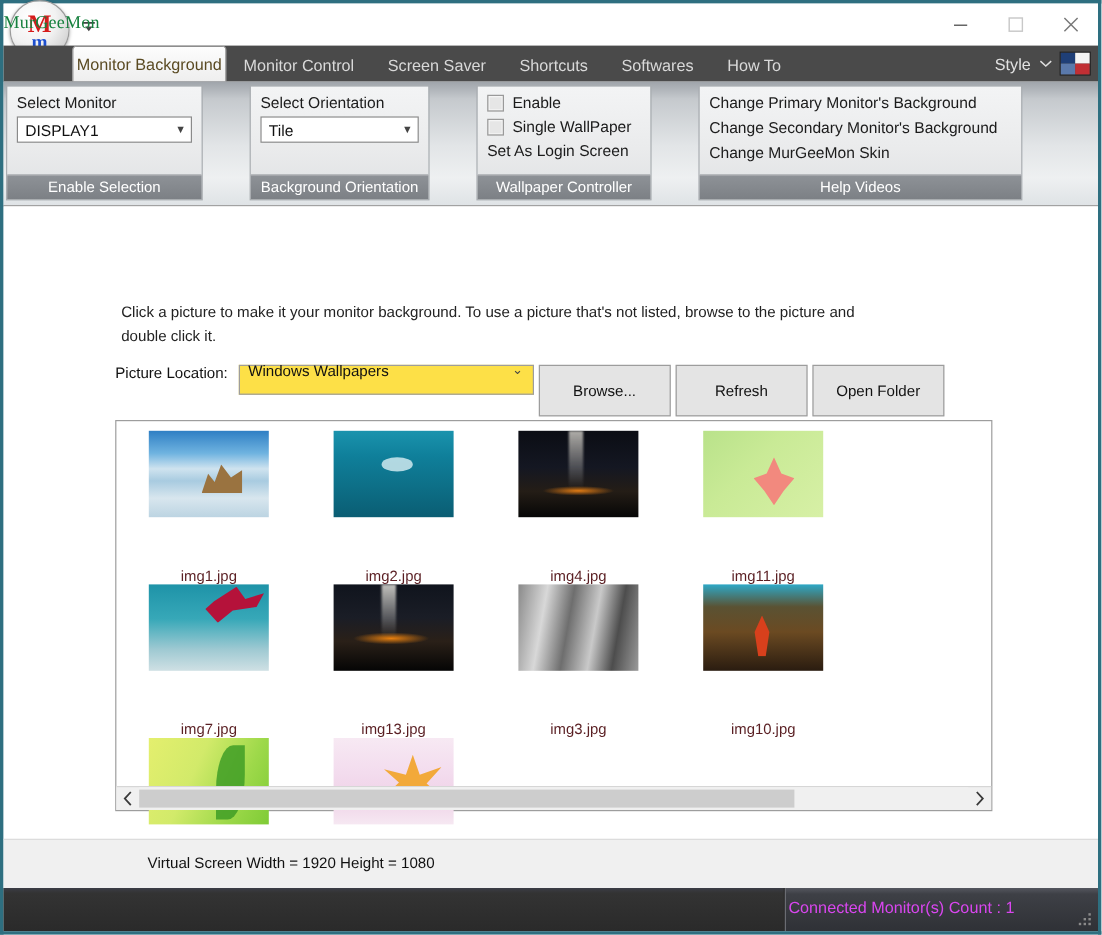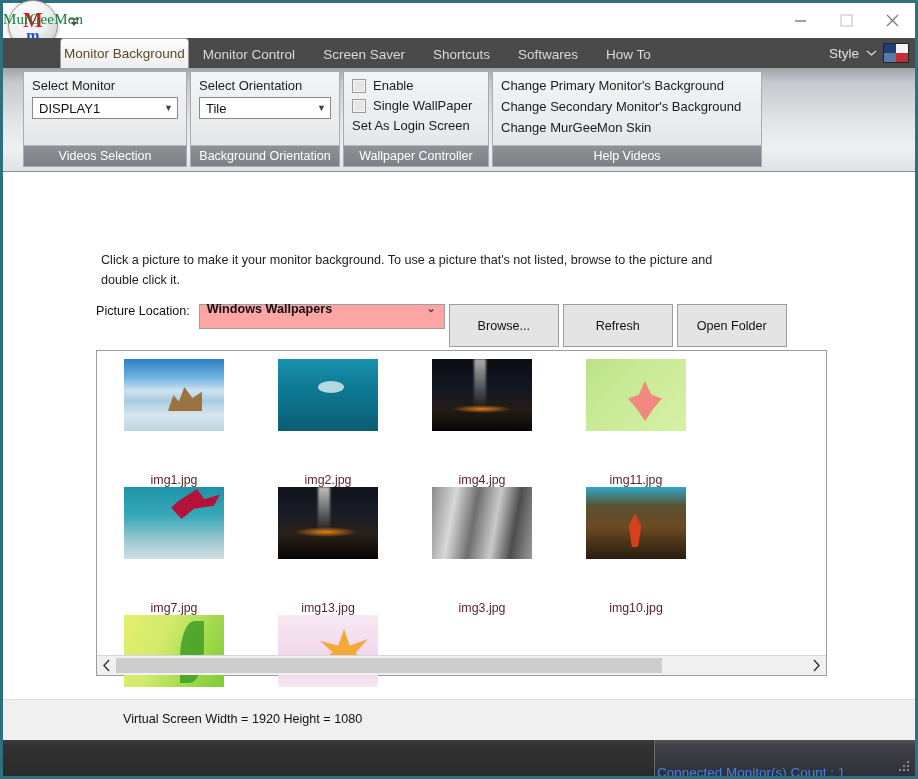--- a/index.html
+++ b/index.html
@@ -58,21 +58,21 @@
   .style-swatch{width:24px;height:18px;display:grid;grid-template-columns:1fr 1fr;grid-template-rows:1fr 1fr;border:1px solid #222;}
   .style-swatch i{display:block;}
 
   
   .ribbon{
     position:absolute;left:3px;right:3px;top:68px;height:104px;
     background:linear-gradient(to bottom,#9fa4aa 0%,#c5c9cd 14%,#e2e5e7 52%,#eef0f1 78%,#dfe3e6 100%);
     border-bottom:1px solid #8d8d8d;
     box-sizing:border-box;
   }
-  .ribbon-inner{position:absolute;left:20px;top:3px;height:98px;display:flex;}
+  .ribbon-inner{position:absolute;left:2px;top:3px;height:98px;display:flex;gap:36px;}
   .rgroup{
     position:relative;height:96px;margin-right:3px;
     background:linear-gradient(to bottom,#f3f4f5 0%,#eaebec 55%,#dfe1e3 100%);
     border:1px solid #a9adb1;box-sizing:border-box;
     display:flex;flex-direction:column;
   }
   .rgroup-body{flex:1;padding:6px 8px 0 8px;}
   .rgroup-title{
     height:20px;line-height:20px;text-align:center;font-size:12.5px;color:#ffffff;
     background:linear-gradient(to bottom,#8e9297 0%,#7c8085 100%);
@@ -106,23 +106,23 @@
   .heading{
     position:absolute;left:92px;top:39px;font-size:17px;color:#1464b4;font-weight:bold;
     letter-spacing:.1px;
   }
   .para{
     position:absolute;left:98px;top:79px;width:625px;font-size:12.6px;color:#222;line-height:1.55;
   }
   .locrow{position:absolute;left:93px;top:132px;display:flex;}
   .loclabel{font-size:12.6px;color:#111;margin-right:9px;}
   .locselect{
-    width:246px;height:25px;background:#fca5a5;border:1px solid #9d9d9d;box-sizing:border-box;
+    width:246px;height:25px;background:#fde047;border:1px solid #9d9d9d;box-sizing:border-box;
     display:flex;align-items:center;justify-content:space-between;padding:0 8px 16px 7px;
-    font-size:12.6px;color:#111;font-weight:bold;
+    font-size:12.6px;color:#111;
   }
   .locselect .caret{font-size:11px;color:#444;}
   .btn{
     height:43px;min-width:110px;background:#e4e4e4;border:1px solid #9d9d9d;box-sizing:border-box;
     font-size:12.6px;color:#111;display:flex;align-items:center;justify-content:center;
     margin-left:4px;font-family:"Liberation Sans",sans-serif;
   }
 
   
   .listbox{
@@ -154,21 +154,21 @@
   .statusstrip{
     position:absolute;left:0;right:0;bottom:0;height:40px;
     background:#f0f0f0;border-top:1px solid #dcdcdc;
   }
   .statustext{position:absolute;left:96px;top:12px;font-size:12.6px;color:#111;margin-left:24px;}
 
   
   .bottombar{position:absolute;left:3px;right:3px;bottom:3px;height:36px;background:#2b2b2b;overflow:hidden;}
   .bb-left{position:absolute;left:0;top:0;width:650px;height:36px;background:linear-gradient(to bottom,#3b3d46 0%,#333333 12%,#2a2a2a 100%);}
   .bb-right{position:absolute;left:651px;right:0;top:0;height:36px;background:linear-gradient(to bottom,#55575f 0%,#3e4046 14%,#2f3136 100%);border-left:1px solid #6a6c72;}
-  .bb-text{position:absolute;left:654px;top:25px;font-size:13.5px;color:#3b82f6;}
+  .bb-text{position:absolute;left:654px;top:9px;font-size:13.5px;color:#d946ef;}
   .grip{position:absolute;right:3px;bottom:2px;width:14px;height:14px;}
   .grip i{position:absolute;width:2px;height:2px;background:#8a8a8a;}
   .frame-bottom{position:absolute;left:0;right:0;bottom:0;height:3px;background:#2e6f80;}
 
   
   .t-img1{background:linear-gradient(to bottom,#2f7fc4 0%,#6fb3e0 26%,#cfe3ef 44%,#a8cbe0 58%,#d8e6ee 78%,#bcd4e2 100%);}
   .t-img1:after{content:"";position:absolute;left:44px;top:26px;width:34px;height:26px;background:#9a7340;clip-path:polygon(0% 100%,16% 38%,32% 64%,48% 8%,72% 50%,100% 26%,100% 100%);}
   .t-img2{background:linear-gradient(to bottom,#1a93ad 0%,#0f7f9a 30%,#0d6f87 65%,#0a5d73 100%);}
   .t-img2:after{content:"";position:absolute;left:40px;top:22px;width:26px;height:12px;border-radius:50%;background:#cfe9ef;opacity:.85;}
   .t-img4{background:linear-gradient(to bottom,#0b0d14 0%,#141722 42%,#241d16 70%,#060606 100%);}
@@ -258,21 +258,21 @@
     <div class="ribbon-inner">
 
       <div class="rgroup g-monitor">
         <div class="rgroup-body">
           <div class="rlabel">Select Monitor</div>
           <div class="combo">
             <span>DISPLAY1</span>
             <span class="caret">▼</span>
           </div>
         </div>
-        <div class="rgroup-title">Videos Selection</div>
+        <div class="rgroup-title">Enable Selection</div>
       </div>
 
       <div class="rgroup g-orient">
         <div class="rgroup-body">
           <div class="rlabel">Select Orientation</div>
           <div class="combo">
             <span>Tile</span>
             <span class="caret">▼</span>
           </div>
         </div>

